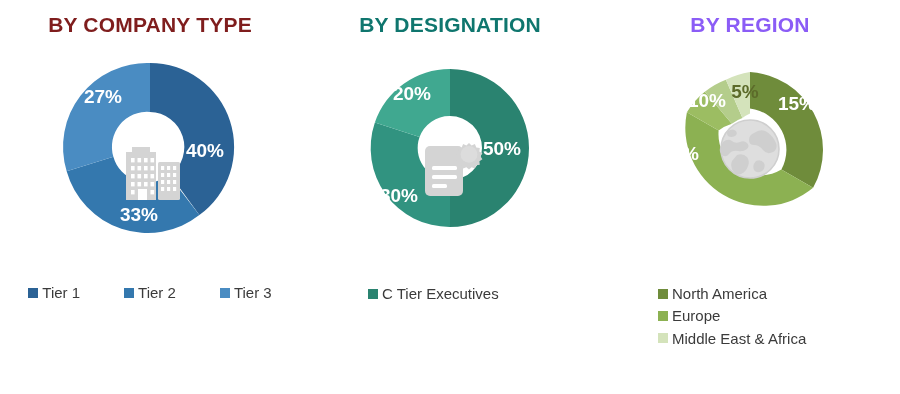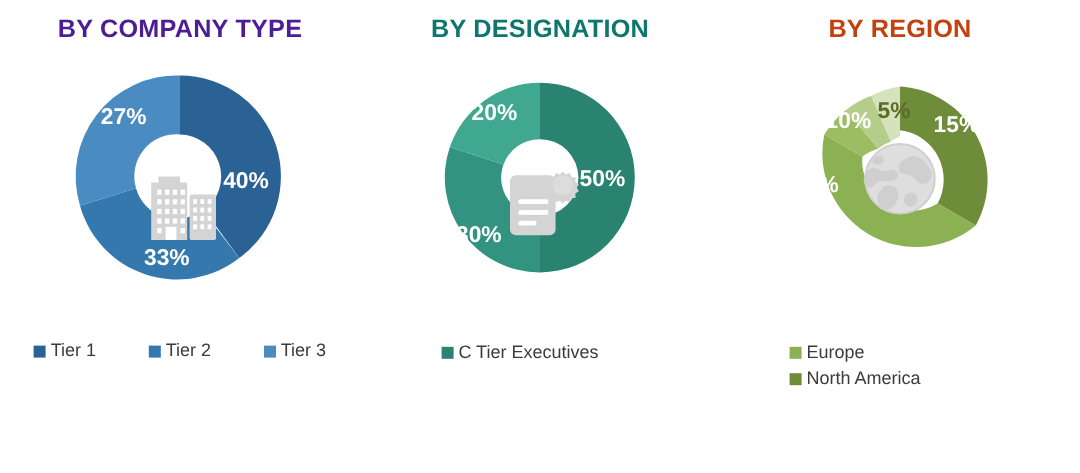--- a/index.html
+++ b/index.html
@@ -33,23 +33,23 @@
 
   .panel-title {
     text-align: center;
     font-size: 21px;
     font-weight: bold;
     letter-spacing: 0.2px;
     line-height: 1;
     padding-top: 14px;
     white-space: nowrap;
   }
-  .title-company { color: #4c1d95; }
+  .title-company { color: #7f1d1d; }
   .title-designation { color: #0f766e; }
-  .title-region { color: #c2410c; }
+  .title-region { color: #8b5cf6; }
 
   .donut-wrap {
     position: relative;
     width: 100%;
     display: flex;
     justify-content: center;
   }
   .donut-wrap svg { display: block; overflow: visible; }
 
   .slice-label {
@@ -254,23 +254,27 @@
             <path d="M6 12 q5 -2 8 2 q2 5 -2 8 q-5 3 -8 -1 q-2 -5 2 -9 Z"></path>
             <path d="M-22 -18 q5 -3 8 0 q2 3 -1 5 q-4 2 -7 0 q-2 -3 0 -5 Z"></path>
           </g>
           <circle cx="0" cy="0" r="29" fill="none" stroke="#cfcfcf" stroke-width="1.6"></circle>
         </g>
       </svg>
     </div>
 
     <div class="legend legend-region">
       <div class="legend-item">
+        <span class="legend-swatch" style="background:#6f8c3b"></span>
+        <span>North America</span>
+      </div>
+      <div class="legend-item">
         <span class="legend-swatch" style="background:#8cb152"></span>
         <span>Europe</span>
       </div>
       <div class="legend-item">
-        <span class="legend-swatch" style="background:#6f8c3b"></span>
-        <span>North America</span>
+        <span class="legend-swatch" style="background:#d4e3bb"></span>
+        <span>Middle East &amp; Africa</span>
       </div>
     </div>
   </div>
 
 </div>
 
 </body></html>

